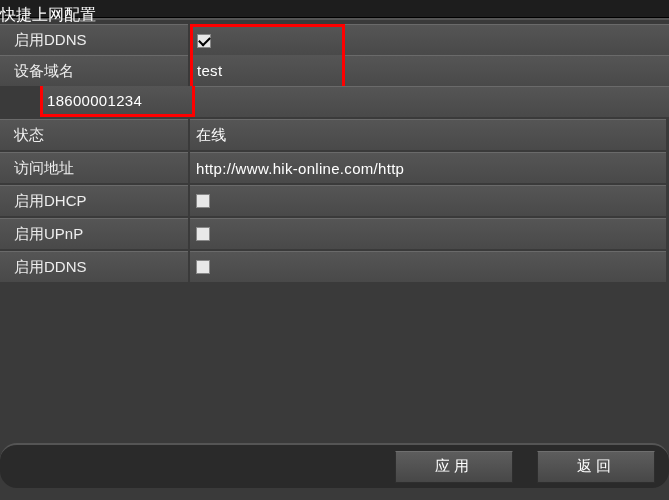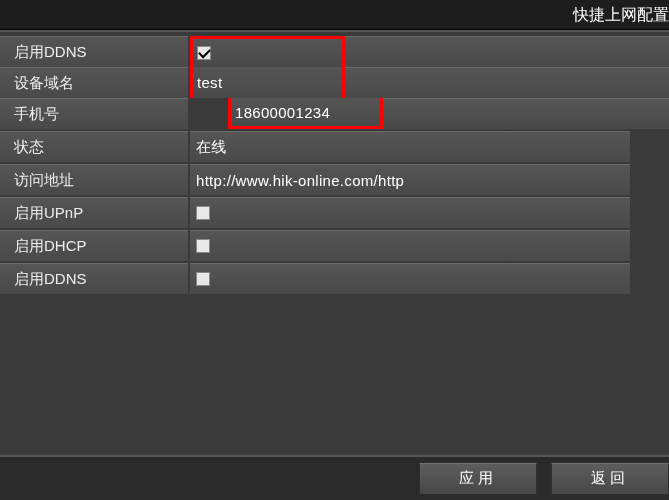--- a/index.html
+++ b/index.html
@@ -4,23 +4,23 @@
   <style>
     * { box-sizing: border-box; margin: 0; padding: 0; }
     html, body { width: 669px; height: 500px; overflow: hidden; }
     body {
       font-family: "Microsoft YaHei", sans-serif;
       font-size: 15px;
       color: #fff;
       background: #3a3a3a;
     }
     .titlebar {
-      height: 30px;
+      height: 18px;
       line-height: 30px;
-      text-align: right;
+      text-align: left;
       background: #1d1d1d;
       border-bottom: 1px solid #000;
       font-size: 16px;
     }
     .main {
       height: calc(100% - 30px - 45px);
       border-top: 2px solid #555;
       padding-top: 4px;
       overflow: hidden;
     }
@@ -86,38 +86,40 @@
     }
     .hl-group .value-cell { padding-left: 4px; }
     .hl-row { margin-bottom: 0; }
     .hl-row .label-cell { border-bottom: 0; }
     .hl1 .value-cell { border-bottom: 0; }
     .hl2 .value-cell { border-top: 3px solid #f00; border-bottom: 0; }
     .hl3 .value-cell { border-top: 3px solid #f00; margin-left: 40px; }
     .after-hl { margin-top: 2px; text-align: center; }
     .hl-group .value-cell { width: 155px; flex: none; }
     .after-hl .value-cell,
-    .plain .value-cell { width: 440px; flex: none; }
+    .plain .value-cell { width: 476px; flex: none; }
     .row-wrap {
       display:flex;
     }
     .filler {
       flex:1;
       background: linear-gradient(#555, #494949);
       border-top: 1px solid #6a6a6a;
       margin-left: 0;
     }
     .footer {
       height: 45px;
       background: #2a2a2a;
       border-top: 2px solid #555;
       display: flex;
       align-items: center;
       justify-content: flex-end;
-      gap: 14px;
+      padding-right: 14px;
+      gap: 24px;
+      border-radius: 17px;
     }
     .btn {
       width: 118px;
       height: 32px;
       background: linear-gradient(#5d5d5d, #474747);
       border: 1px solid #2e2e2e;
       border-top-color: #6f6f6f;
       color: #fff;
       font-size: 15px;
       display: inline-flex;
@@ -144,21 +146,20 @@
       <div class="filler"></div>
     </div>
     <div class="row hl-row hl2 row-wrap">
       <div class="label-cell">设备域名</div>
       <div class="value-cell">
         <span class="value-text">test</span>
       </div>
       <div class="filler"></div>
     </div>
     <div class="row hl-row hl3 row-wrap">
-      <div class="label-cell">手机号</div>
       <div class="value-cell">
         <span class="value-text">18600001234</span>
       </div>
       <div class="filler"></div>
     </div>
   </div>
 
   <div class="row after-hl plain row-wrap">
     <div class="label-cell">状态</div>
     <div class="value-cell">
@@ -167,28 +168,28 @@
   </div>
 
   <div class="row plain row-wrap">
     <div class="label-cell">访问地址</div>
     <div class="value-cell">
       <span class="value-text">http://www.hik-online.com/http</span>
     </div>
   </div>
 
   <div class="row plain row-wrap">
+    <div class="label-cell">启用DHCP</div>
+    <div class="value-cell">
+      <span class="checkbox"></span>
+    </div>
+  </div>
+
+  <div class="row plain row-wrap">
     <div class="label-cell">启用UPnP</div>
-    <div class="value-cell">
-      <span class="checkbox"></span>
-    </div>
-  </div>
-
-  <div class="row plain row-wrap">
-    <div class="label-cell">启用DHCP</div>
     <div class="value-cell">
       <span class="checkbox"></span>
     </div>
   </div>
 
   <div class="row plain row-wrap">
     <div class="label-cell">启用DDNS</div>
     <div class="value-cell">
       <span class="checkbox"></span>
     </div>

